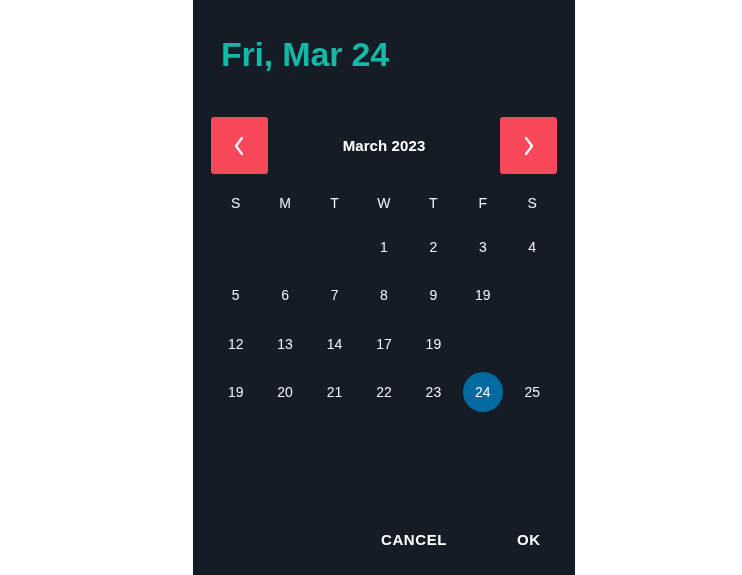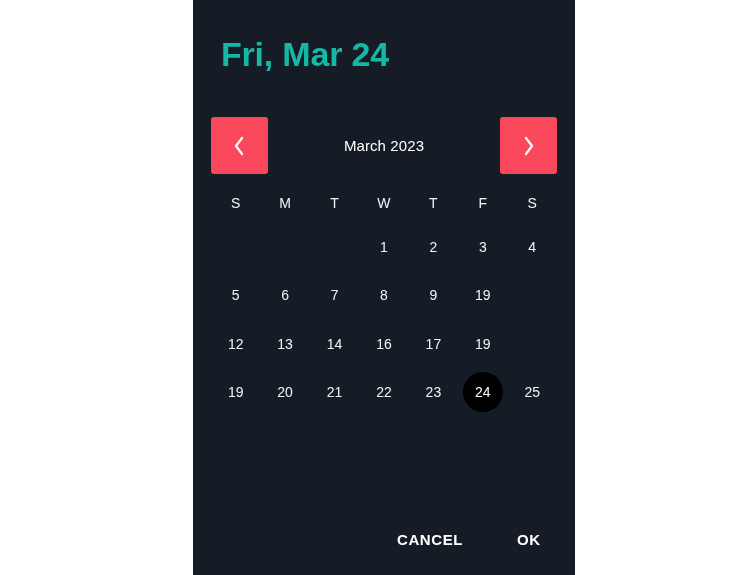--- a/index.html
+++ b/index.html
@@ -80,21 +80,21 @@
   }
   #current-month-label {
     position: absolute;
     left: 0;
     top: 0;
     width: 382px;
     height: 57px;
     line-height: 57px;
     text-align: center;
     font-size: 15px;
-    font-weight: normal;
+    font-weight: bold;
     color: #ffffff;
     letter-spacing: 0.1px;
   }
 
   
   #calendar-grid {
     position: absolute;
     left: 18px;
     top: 183px;
     width: 346px;
@@ -132,21 +132,21 @@
   .day-inner {
     width: 40px;
     height: 40px;
     border-radius: 50%;
     display: flex;
     align-items: center;
     justify-content: center;
     line-height: 1;
   }
   .day-cell.selected .day-inner {
-    background: #000000;
+    background: #0369a1;
     color: #ffffff;
   }
 
   
   #dialog-actions {
     position: absolute;
     left: 0;
     bottom: 0;
     width: 382px;
     height: 62px;
@@ -158,21 +158,21 @@
     border: none;
     padding: 6px 8px;
     margin: 0;
     color: #ffffff;
     font-family: "Liberation Sans", sans-serif;
     font-size: 15px;
     font-weight: bold;
     letter-spacing: 0.6px;
     cursor: pointer;
   }
-  #cancel-button { left: 196px; }
+  #cancel-button { left: 180px; }
   #ok-button { left: 316px; }
 </style>
 </head>
 <body>
 
 <div id="date-picker-dialog">
 
   <div id="dialog-header">
     <div id="selected-date-title">Fri, Mar 24</div>
   </div>
@@ -255,23 +255,20 @@
           <div class="cal-cell day-cell">
             <span class="day-inner">12</span>
           </div>
           <div class="cal-cell day-cell">
             <span class="day-inner">13</span>
           </div>
           <div class="cal-cell day-cell">
             <span class="day-inner">14</span>
           </div>
           <div class="cal-cell day-cell">
-            <span class="day-inner">16</span>
-          </div>
-          <div class="cal-cell day-cell">
             <span class="day-inner">17</span>
           </div>
           <div class="cal-cell day-cell">
             <span class="day-inner">19</span>
           </div>
         </div>
         <div class="cal-row">
           <div class="cal-cell day-cell">
             <span class="day-inner">19</span>
           </div>

